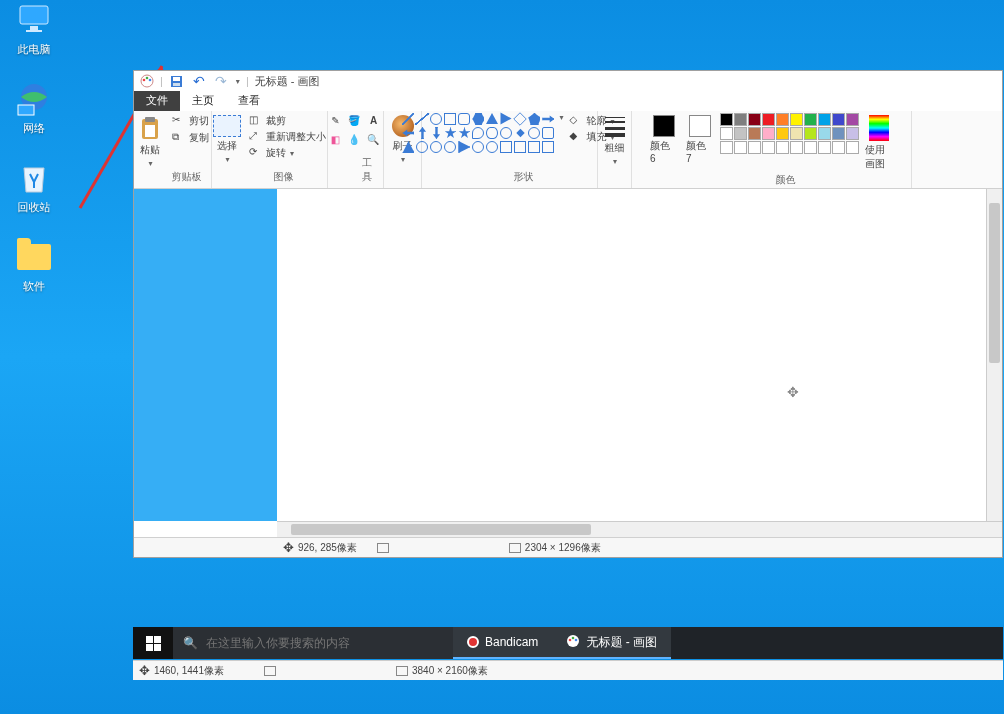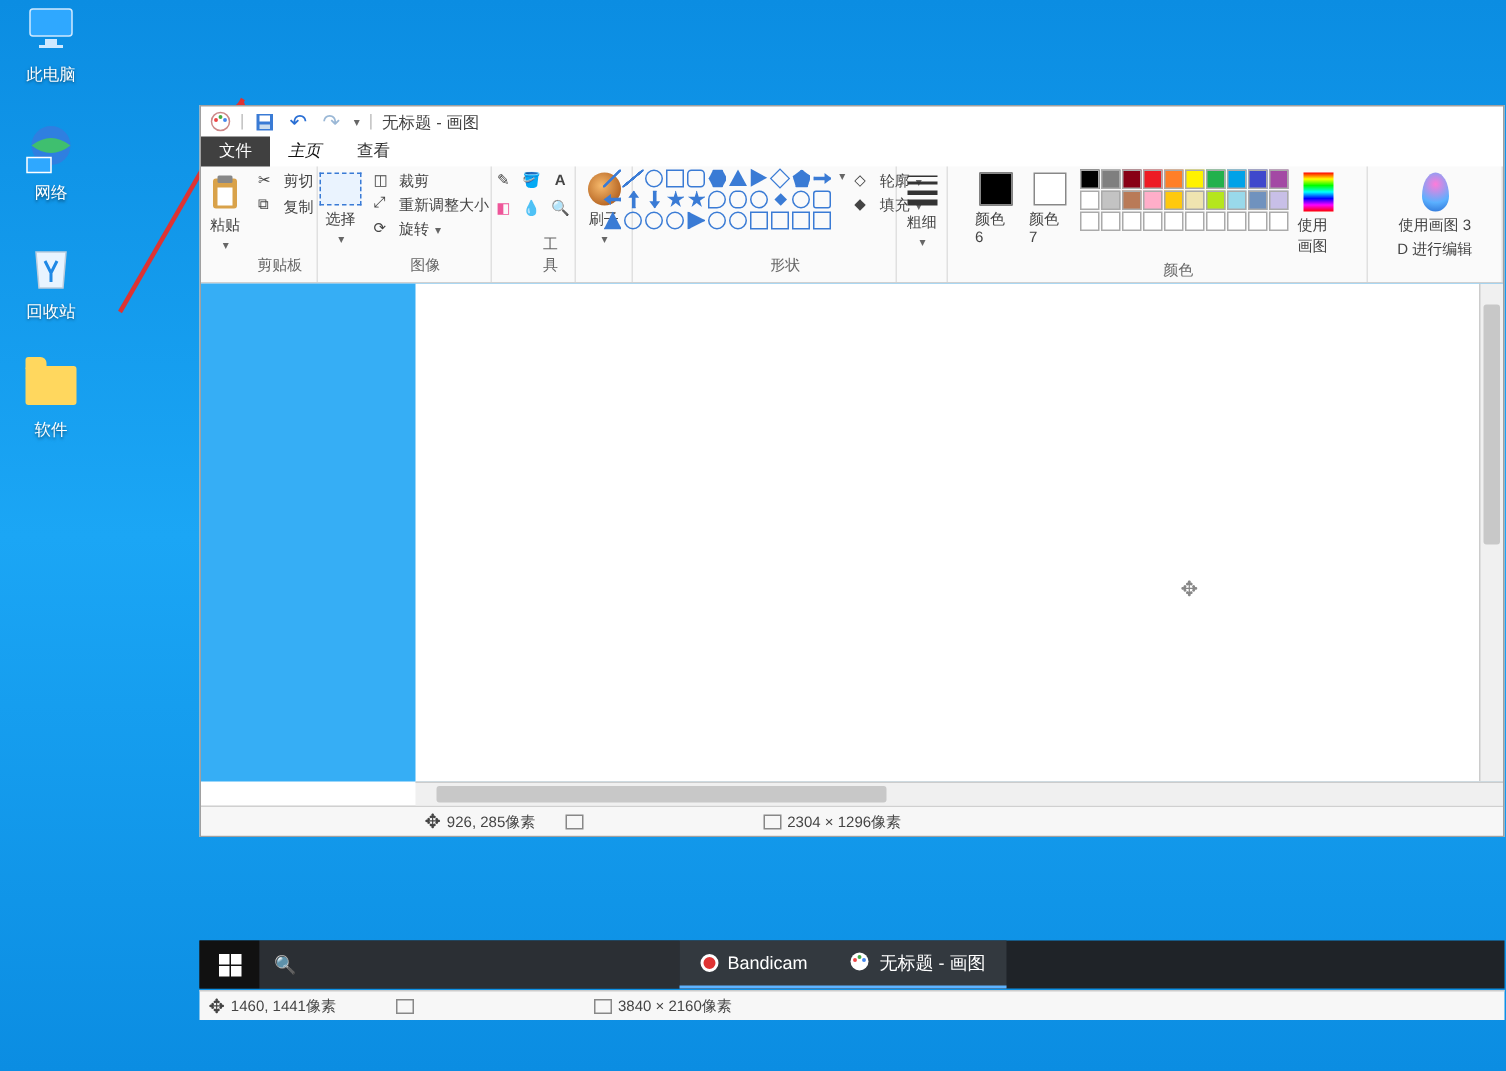--- a/index.html
+++ b/index.html
@@ -18,21 +18,21 @@
   
   .paint-window { position: absolute; left: 133px; top: 70px; width: 870px; height: 488px; background: #fff; border: 1px solid #a0a0a0; display: flex; flex-direction: column; }
   .titlebar { height: 20px; display: flex; align-items: center; gap: 6px; padding: 0 6px; font-size: 11px; color: #444; }
   .tb-ico { width: 14px; height: 14px; }
   .tb-sep { color: #bbb; }
   .tb-btn { width: 16px; height: 16px; display: inline-flex; align-items: center; justify-content: center; color: #2a6fd4; font-size: 14px; cursor: pointer; }
 
   .tabs { height: 20px; display: flex; font-size: 11px; }
   .tab { padding: 2px 12px; color: #333; cursor: pointer; position: relative; }
   .tab.file { background: #404040; color: #fff; }
-  .tab.active { color: #111; font-style: italic; }
+  .tab.active { color: #111; }
 
   .ribbon { height: 78px; background: #fafafa; border-bottom: 1px solid #d0d0d0; display: flex; font-size: 10px; color: #444; }
   .group { border-right: 1px solid #e0e0e0; padding: 2px 6px 0; display: flex; flex-direction: column; align-items: center; }
   .group-label { font-size: 10px; color: #666; margin-top: auto; padding-bottom: 4px; margin-left: 28px; }
   .gcol { display: flex; gap: 4px; }
   .big-btn { width: 32px; display: flex; flex-direction: column; align-items: center; gap: 2px; padding: 2px; cursor: pointer; font-size: 10px; }
   .small-row { display: flex; align-items: center; gap: 3px; font-size: 10px; padding: 1px 2px; cursor: pointer; white-space: nowrap; }
   .ico16 { width: 14px; height: 14px; display: inline-block; }
   .sel-box { width: 28px; height: 22px; border: 1px dashed #3a7bd5; background: #eaf3fe; }
   .tool-ico { width: 14px; height: 14px; display: inline-flex; align-items: center; justify-content: center; }
@@ -357,27 +357,20 @@
             <div style="background: rgb(255, 255, 255);"></div>
           </div>
         <div class="big-btn">
           <div class="rainbow"></div>
           <span>使用画图</span>
         </div>
       </div>
       <div class="group-label">颜色</div>
     </div>
 
-    <div class="group" style="flex:1;">
-      <div class="big-btn" style="width:56px;">
-        <div class="paint3d"></div>
-        <span style="white-space:nowrap;">使用画图 3</span>
-        <span style="white-space:nowrap;">D 进行编辑</span>
-      </div>
-    </div>
   </div>
 
   <div class="canvas-area">
     <div class="ruler-gap"></div>
     <div class="canvas-white">
       <span class="cursor-move">✥</span>
     </div>
     <div class="scrollbar-v">
       <div class="scroll-thumb" style="top:14px;height:160px;"></div>
     </div>
@@ -405,20 +398,21 @@
   <div class="tb-start">
     <div class="win-logo">
         <span></span>
         <span></span>
         <span></span>
         <span></span>
       </div>
   </div>
   <div class="tb-search">
     <span>🔍</span>
+    <input type="text" placeholder="在这里输入你要搜索的内容" style="">
   </div>
   <div class="tb-item active">
     <span class="red-dot"></span>
     <span>Bandicam</span>
   </div>
   <div class="tb-item active">
     <span>
       <svg width="14" height="14" viewBox="0 0 14 14">
           <circle cx="7" cy="7" r="6" fill="#fff"></circle>
           <circle cx="4" cy="6" r="1.3" fill="#e44"></circle>

